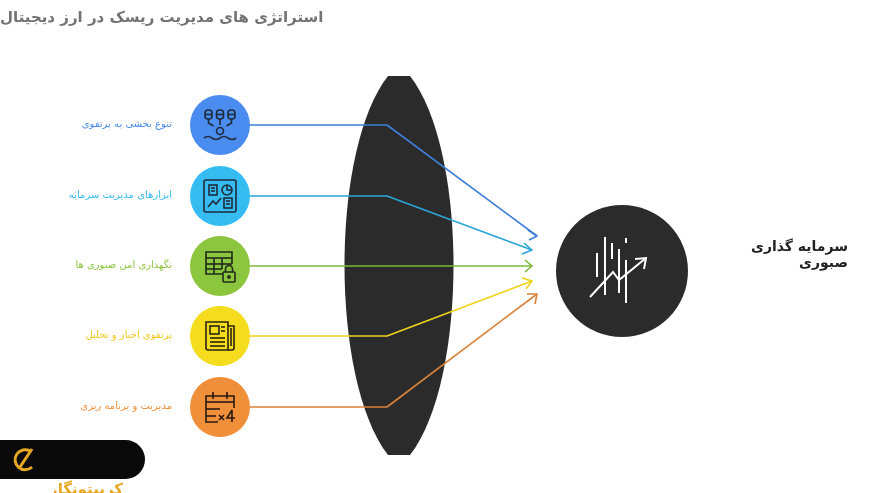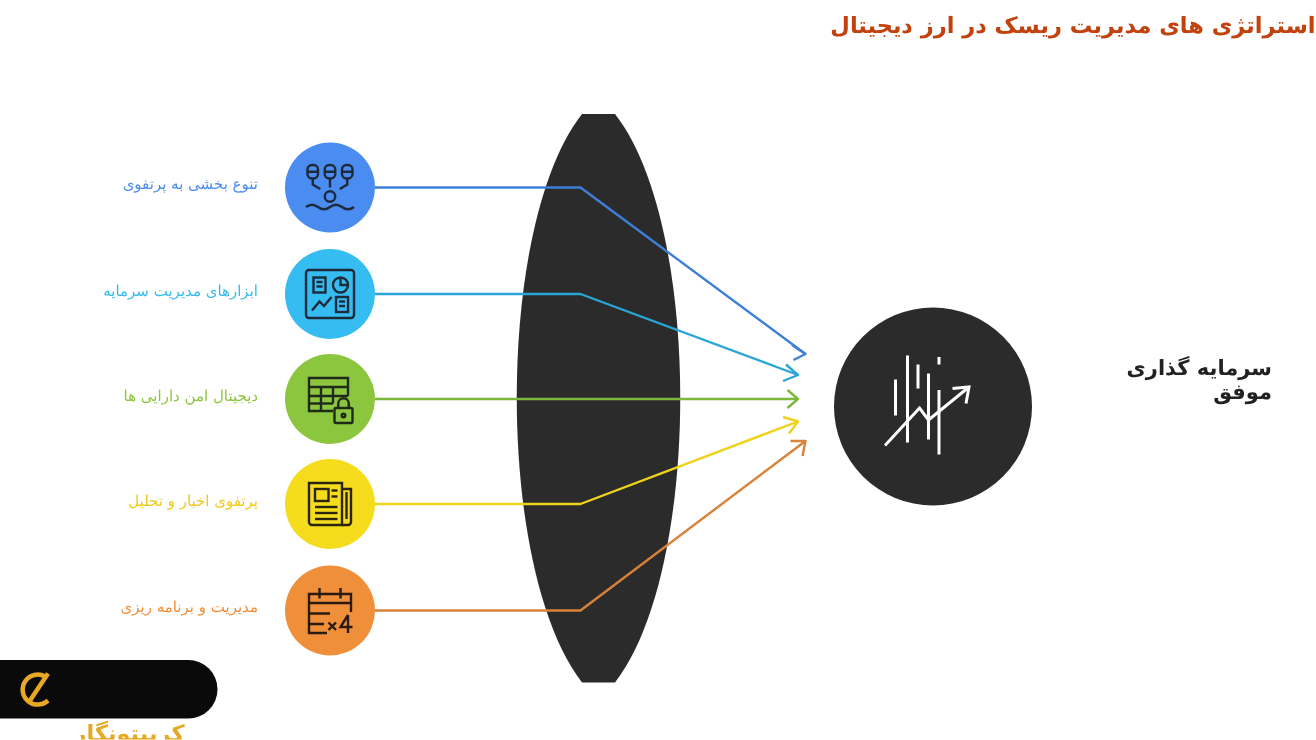--- a/index.html
+++ b/index.html
@@ -1,17 +1,17 @@
 <!DOCTYPE html>
 <html><head>
 <meta charset="utf-8">
 <style>
   html, body { margin:0; padding:0; background:#ffffff; }
   body { width:877px; height:493px; position:relative; overflow:hidden; font-family:"DejaVu Sans", sans-serif; }
-  .title { position:absolute; left:0; width:877px; top:8px; text-align:right; font-size:15px; font-weight:bold; color:#c2410c; direction:rtl; }
+  .title { position:absolute; left:0; width:877px; top:8px; text-align:left; font-size:15px; font-weight:bold; color:#737373; direction:rtl; }
   svg.canvas { position:absolute; left:0; top:0; }
   .label { position:absolute; direction:rtl; font-size:10px; font-weight:normal; text-align:right; white-space:nowrap; }
   .icon-circle { position:absolute; width:60px; height:60px; border-radius:50%; }
   .icon-circle svg { position:absolute; left:12px; top:12px; }
   .target-circle { position:absolute; left:556px; top:205px; width:132px; height:132px; border-radius:50%; background:#2b2b2b; }
   .target-label { position:absolute; left:708px; top:238px; width:140px; text-align:right; direction:rtl; font-size:14px; font-weight:bold; color:#222; }
   .logo { position:absolute; left:-20px; top:440px; width:165px; height:39px; background:#0a0a0a; border-radius:0 20px 20px 0; }
   .logo-text { position:absolute; right:22px; top:8px; font-size:15px; font-weight:bold; color:#e7a823; direction:rtl;margin-top:32px; }
   .logo-icon { position:absolute; left:30px; top:5px; }
 </style>
@@ -33,21 +33,21 @@
     <polyline points="525,260 532,266 525,272" stroke="#7cb83a"></polyline>
     <polyline points="250,336 387,336 532,281" stroke="#efd21c"></polyline>
     <polyline points="522,278 532,281 526,289" stroke="#efd21c"></polyline>
     <polyline points="250,407 387,407 537,294" stroke="#d9823a"></polyline>
     <polyline points="527,294 537,294 535,304" stroke="#d9823a"></polyline>
   </g>
 </svg>
 
 <div class="label" style="right:705px;top:118px;color:#4a8cf0">تنوع بخشی به پرتفوی</div>
 <div class="label" style="right:705px;top:189px;color:#35bcf0">ابزارهای مدیریت سرمایه</div>
-<div class="label" style="right:705px;top:259px;color:#8cc63f">دیجیتال امن دارایی ها</div>
+<div class="label" style="right:705px;top:259px;color:#8cc63f">نگهداری امن صبوری ها</div>
 <div class="label" style="right:705px;top:329px;color:#f2c81a">پرتفوی اخبار و تحلیل</div>
 <div class="label" style="right:705px;top:400px;color:#f08f3a">مدیریت و برنامه ریزی</div>
 
 <div class="icon-circle" style="left:190px;top:95px;background:#4a8cf0">
   <svg width="36" height="36" viewBox="0 0 36 36" fill="none" stroke="#1e2a3a" stroke-width="1.6">
     <rect x="3" y="3" width="7" height="9" rx="3"></rect>
       <line x1="3" y1="7.5" x2="10" y2="7.5"></line>
     <rect x="14.5" y="3" width="7" height="9" rx="3"></rect>
       <line x1="14.5" y1="7.5" x2="21.5" y2="7.5"></line>
     <rect x="26" y="3" width="7" height="9" rx="3"></rect>
@@ -117,21 +117,21 @@
     <line x1="41" y1="48" x2="41" y2="72"></line>
       <line x1="49" y1="32" x2="49" y2="90"></line>
       <line x1="56" y1="38" x2="56" y2="54"></line>
     <line x1="63" y1="44" x2="63" y2="88"></line>
       <line x1="70" y1="33" x2="70" y2="38"></line>
       <line x1="70" y1="55" x2="70" y2="98"></line>
     <path d="M34,92 L57,67 L63,75 L90,53"></path>
       <path d="M79,54 L90,53 L88,64"></path>
   </svg>
 </div>
-<div class="target-label">سرمایه گذاری موفق</div>
+<div class="target-label">سرمایه گذاری صبوری</div>
 
 <div class="logo">
   <svg class="logo-icon" width="28" height="28" viewBox="0 0 28 28">
     <path d="M20,6 A10,10 0 1 0 22,22" fill="none" stroke="#e7a823" stroke-width="3"></path>
     <path d="M10,22 L22,4" stroke="#e7a823" stroke-width="3"></path>
   </svg>
   <span class="logo-text">کریپتونگار</span>
 </div>
 
 </body></html>

